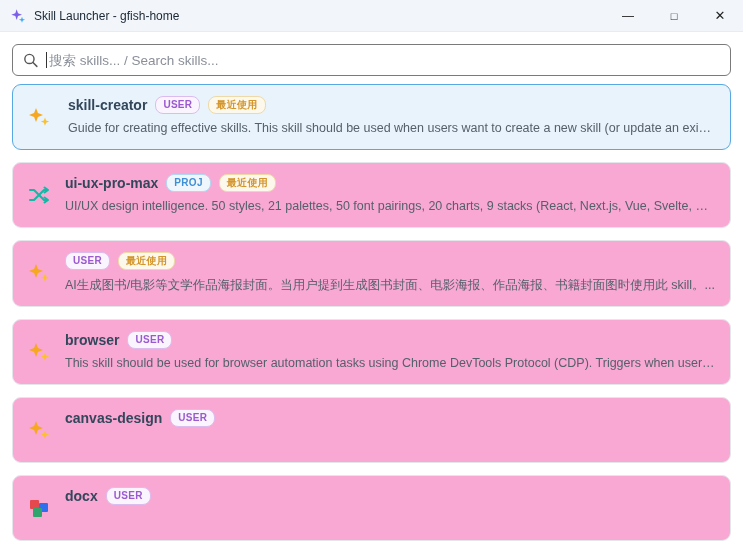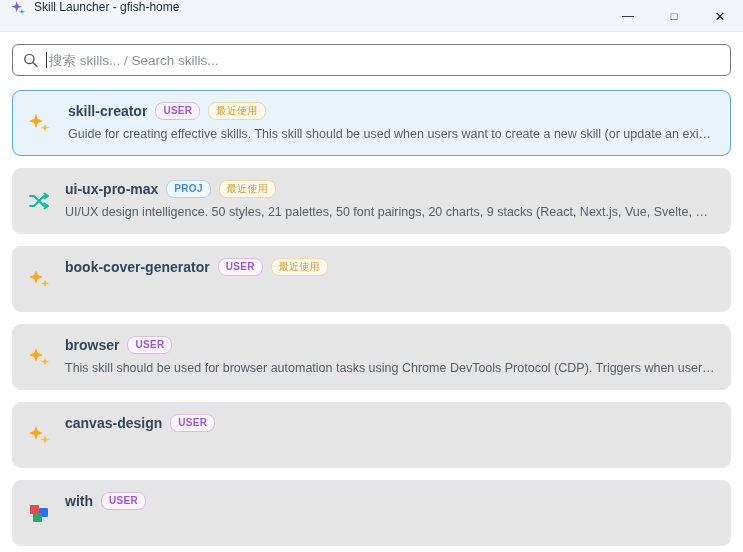--- a/index.html
+++ b/index.html
@@ -4,69 +4,69 @@
 <style>
   * { margin:0; padding:0; box-sizing:border-box; }
   html,body {
     width:743px; height:552px; overflow:hidden;
     font-family:"Liberation Sans","DejaVu Sans",sans-serif;
     background:#ffffff; color:#33475b;
   }
   
   .titlebar {
     height:32px; background:#f2f6fa; border-bottom:1px solid #e7ecf1;
-    display:flex; user-select:none;
+    display:flex; align-items:center; user-select:none;
   }
   .app-icon { width:16px; height:16px; margin:0 8px 0 10px; display:flex; align-items:center; }
   .window-title { font-size:12px; color:#1b2733; }
   .titlebar-spacer { flex:1; }
   .win-btn {
     width:46px; height:32px; display:flex; align-items:center; justify-content:center;
     font-size:12px; color:#222; cursor:default; background:transparent; border:none;
   }
   .win-btn.maximize { font-size:11px; }
   .win-btn.close { font-size:13px; }
   
-  .search-wrap { padding:12px 12px 14px 12px; }
+  .search-wrap { padding:12px 12px 8px 12px; }
   .search-box { position:relative; }
   .search-input {
     width:100%; height:32px; border:1px solid #7a7a7a; border-radius:6px;
     padding:0 10px 0 36px; font-size:13.5px; outline:none;
     font-family:"Liberation Sans","DejaVu Sans",sans-serif; color:#333;
   }
   .search-input::placeholder { color:#8a8f98; }
   .search-icon {
     position:absolute; left:10px; top:50%; transform:translateY(-50%);
     width:17px; height:17px; display:flex;
   }
   .caret {
     position:absolute; left:34px; top:8px; width:1px; height:16px; background:#333;
   }
   
   .skill-list {
     display:flex; flex-direction:column; gap:12px; padding:0 12px;
     height:calc(552px - 32px - 58px); overflow:hidden;
   }
   .card {
-    border:1px solid #e3e7ec; border-radius:9px; background:#e5e5e5;
+    border:1px solid #e3e7ec; border-radius:9px; background:#f9a8d4;
     padding:11px 14px 12px 14px; display:flex; align-items:flex-start; gap:14px;
     min-height:66px; cursor:pointer;
   }
   .card.selected { background:#e8f3fc; border:1.5px solid #57a8e3;gap:17px; }
   .card-icon { width:24px; height:24px; margin-top:9px; flex:0 0 auto; display:flex; }
   .card-body { flex:1; min-width:0; }
   .card-head { display:flex; align-items:center; gap:8px; }
   .skill-name { font-size:14px; font-weight:bold; color:#33475b; }
   .badge {
     font-size:10px; line-height:1; padding:3px 7px 3px 7px; border-radius:8px;
     border:1px solid transparent; font-weight:bold; letter-spacing:.3px;
   }
   .badge-user  { color:#9b59d0; border-color:#dcbcef; background:#faf4fe; }
   .badge-proj  { color:#3f8fd6; border-color:#b3d7f2; background:#eff7fd;text-align:right; }
-  .badge-recent{ color:#d4952a; border-color:#eed9a8; background:#fdf8ec; font-weight:normal; }
+  .badge-recent{ color:#d4952a; border-color:#eed9a8; background:#fdf8ec; font-weight:bold; }
   .skill-desc {
     margin-top:7px; font-size:12.5px; color:#55606b;
     white-space:nowrap; overflow:hidden; text-overflow:ellipsis;
   }
 </style>
 </head>
 <body>
 
 <div class="titlebar">
   <span class="app-icon">
@@ -135,24 +135,24 @@
 
   <div class="card">
     <span class="card-icon">
       <svg viewBox="0 0 24 24" width="24" height="24">
         <path d="M9 3l1.9 5.1L16 10l-5.1 1.9L9 17l-1.9-5.1L2 10l5.1-1.9z" fill="#f6a821"></path>
         <path d="M18 12.5l1.1 3 3 1.1-3 1.1-1.1 3-1.1-3-3-1.1 3-1.1z" fill="#fbc02d"></path>
       </svg>
     </span>
     <div class="card-body">
       <div class="card-head">
-        <span class="skill-name">book-cover-generator</span>
         <span class="badge badge-user">USER</span>
         <span class="badge badge-recent">最近使用</span>
       </div>
+      <div class="skill-desc">AI生成图书/电影等文学作品海报封面。当用户提到生成图书封面、电影海报、作品海报、书籍封面图时使用此 skill。...</div>
     </div>
   </div>
 
   <div class="card">
     <span class="card-icon">
       <svg viewBox="0 0 24 24" width="24" height="24">
         <path d="M9 3l1.9 5.1L16 10l-5.1 1.9L9 17l-1.9-5.1L2 10l5.1-1.9z" fill="#f6a821"></path>
         <path d="M18 12.5l1.1 3 3 1.1-3 1.1-1.1 3-1.1-3-3-1.1 3-1.1z" fill="#fbc02d"></path>
       </svg>
     </span>
@@ -183,19 +183,19 @@
   <div class="card">
     <span class="card-icon">
       <svg viewBox="0 0 24 24" width="24" height="24">
         <rect x="3" y="4" width="9" height="9" rx="1" fill="#e5484d"></rect>
         <rect x="12" y="7" width="9" height="9" rx="1" fill="#2f6fed"></rect>
         <rect x="6" y="12" width="9" height="9" rx="1" fill="#30a46c"></rect>
       </svg>
     </span>
     <div class="card-body">
       <div class="card-head">
-        <span class="skill-name">with</span>
+        <span class="skill-name">docx</span>
         <span class="badge badge-user">USER</span>
       </div>
     </div>
   </div>
 
 </div>
 
 </body></html>

